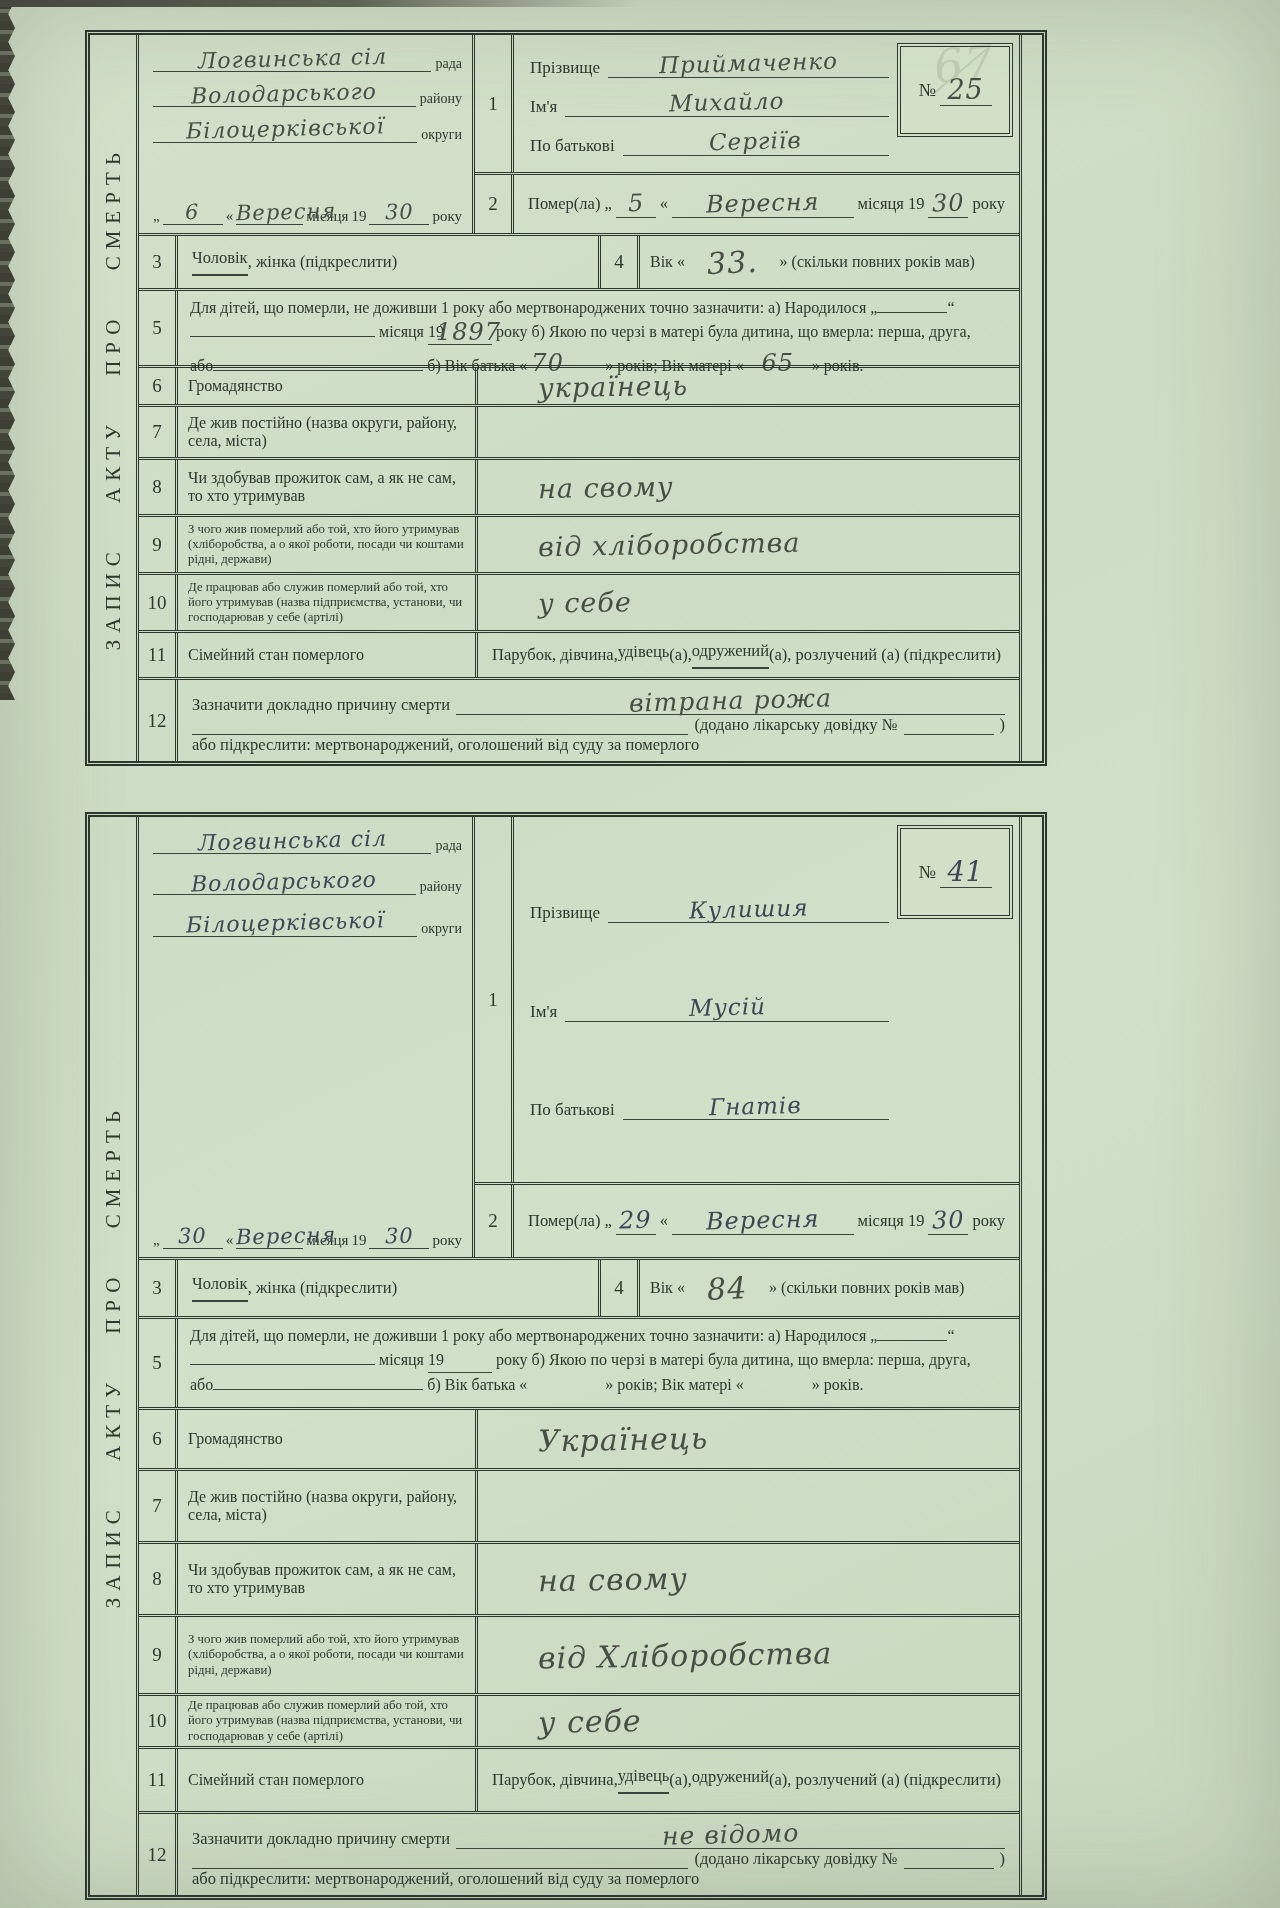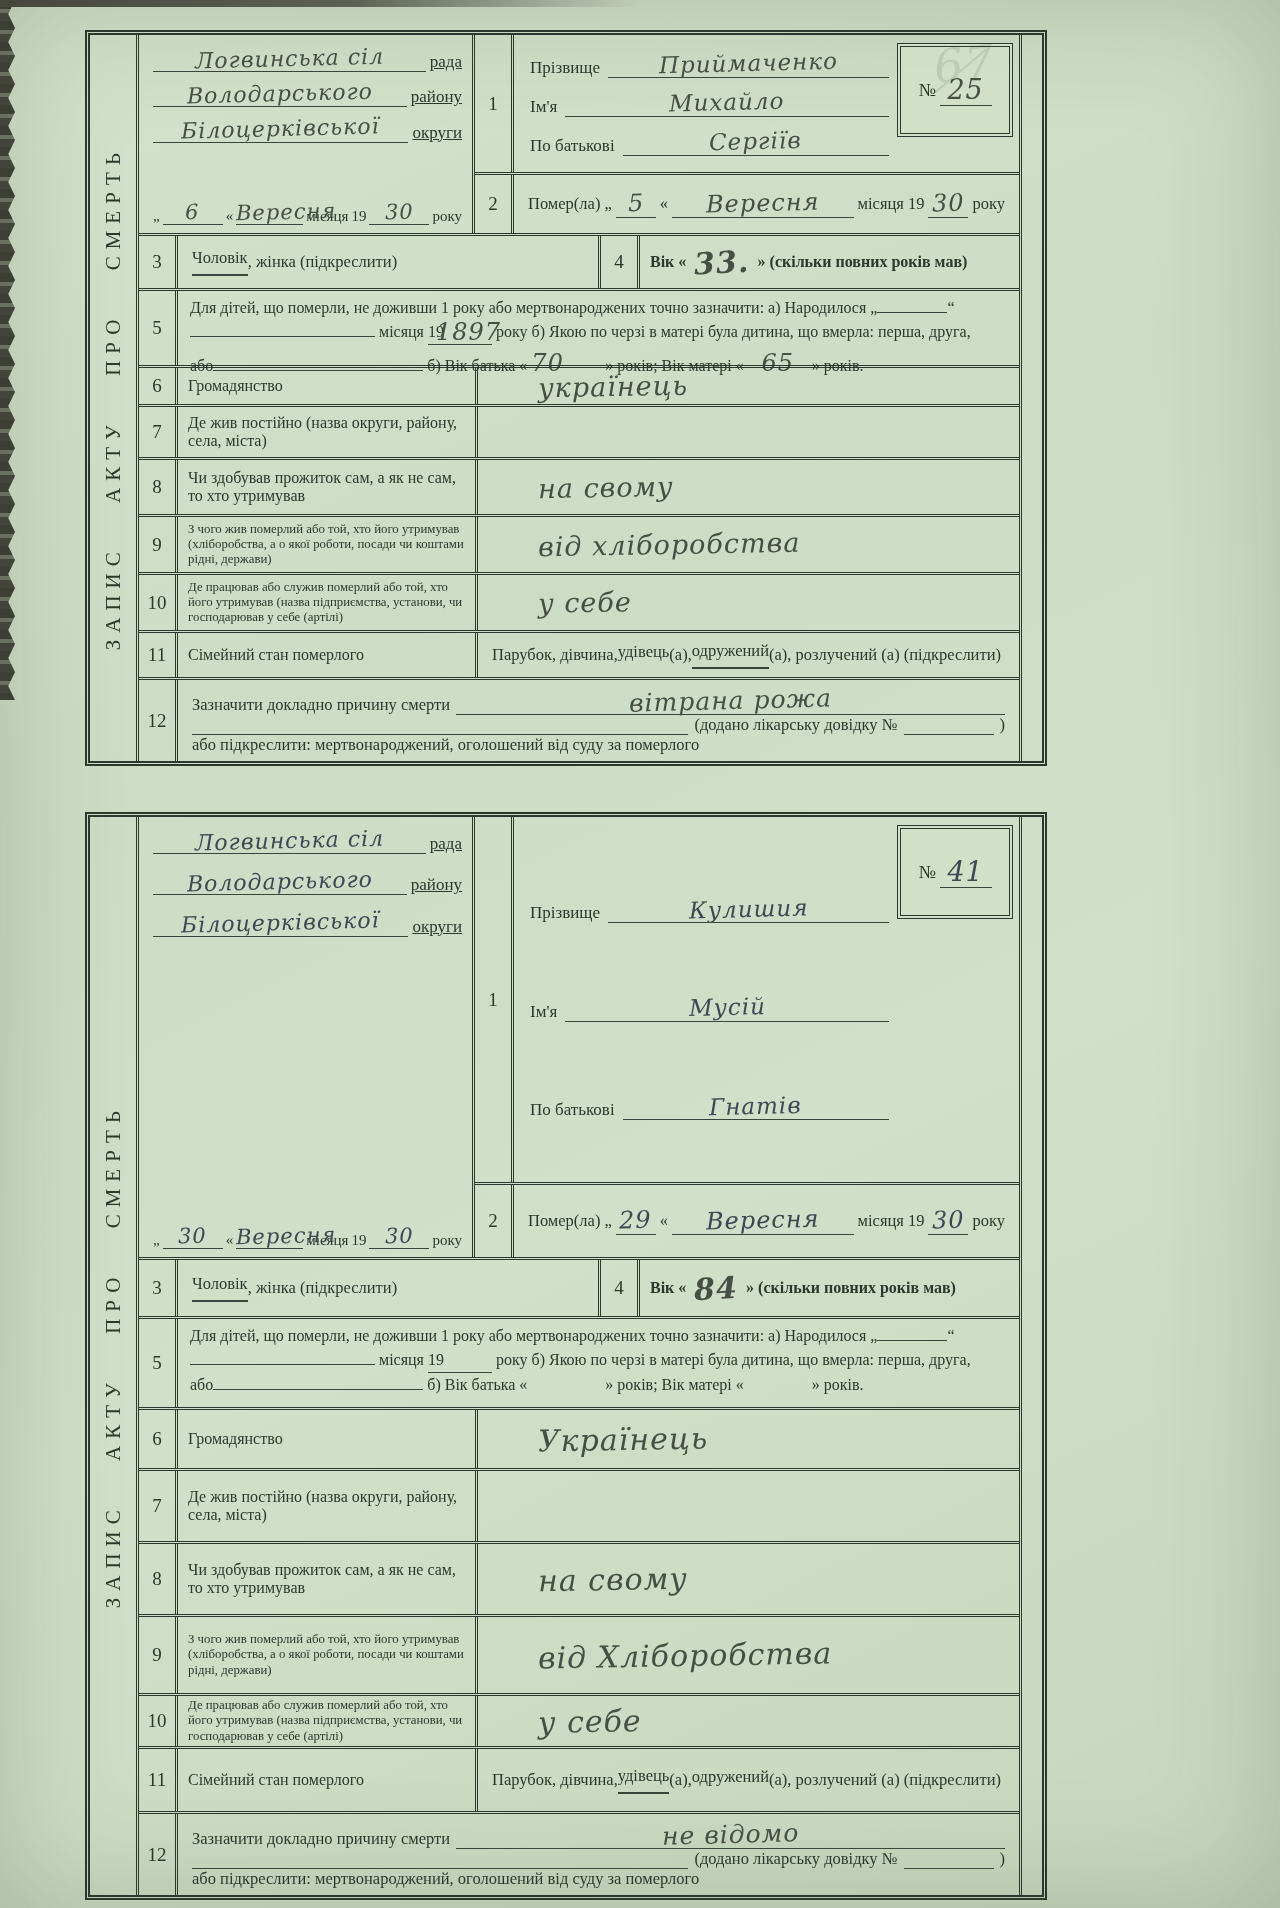--- a/index.html
+++ b/index.html
@@ -53,21 +53,21 @@
   .f1 .hdr { height:198px; }
   .f2 .hdr { height:440px; }
   .hdr-left {
     width:336px; border-right:3px double #2c382d;
     display:flex; flex-direction:column; padding:12px 10px 8px 14px; box-sizing:border-box;
   }
   .hline { display:flex; align-items:flex-end; gap:4px; margin-bottom:4px; }
   .f1 .hline { margin-bottom:10px; }
   .f2 .hline { margin-bottom:16px; }
   .hline .wline { flex:1; }
-  .suffix { white-space:nowrap; font-size:17px;text-decoration:underline; }
+  .suffix { white-space:nowrap; font-size:14px; }
   .dateline {
     margin-top:auto; display:flex; align-items:flex-end; gap:3px;
     font-size:15px; white-space:nowrap;
   }
   .dateline .wline { flex:1; min-width:60px; }
 
   .hdr-right { flex:1; display:flex; flex-direction:column; min-width:0; }
   .names { flex:1; display:flex; min-width:0; }
   .numcol {
     width:36px; border-right:3px double #2c382d;
@@ -111,22 +111,22 @@
   .f1 .r10 {height:55px} .f2 .r10 {height:50px}
   .f1 .r11 {height:44px} .f2 .r11 {height:62px}
   .r12 { flex:1; }
 
   .gender-cell {
     width:420px; display:flex; align-items:center; padding-left:14px;
     font-size:16.5px; box-sizing:border-box;
   }
   .numcol.mid { border-left:3px double #2c382d; }
   .age-cell {
-    flex:1; display:flex; align-items:center; gap:4px; padding:0 10px;
-    font-size:16px; white-space:nowrap; min-width:0;font-weight:bold;
+    flex:1; display:flex; align-items:center; gap:18px; padding:0 10px;
+    font-size:16px; white-space:nowrap; min-width:0;
   }
 
   .r5-body { flex:1; padding:5px 12px 2px 12px; font-size:16px; line-height:1.5; min-width:0; }
   .slot { display:inline-block; border-bottom:1px solid #39453a; vertical-align:baseline; }
   .yslot { position:relative; display:inline-block; min-width:64px; border-bottom:1px solid #39453a; }
   .yslot .hw { position:absolute; left:8px; bottom:-6px; font-size:23px; white-space:nowrap;text-align:center; }
 
   .label-cell {
     width:300px; border-right:3px double #2c382d; box-sizing:border-box;
     display:flex; flex-direction:column; justify-content:center;

